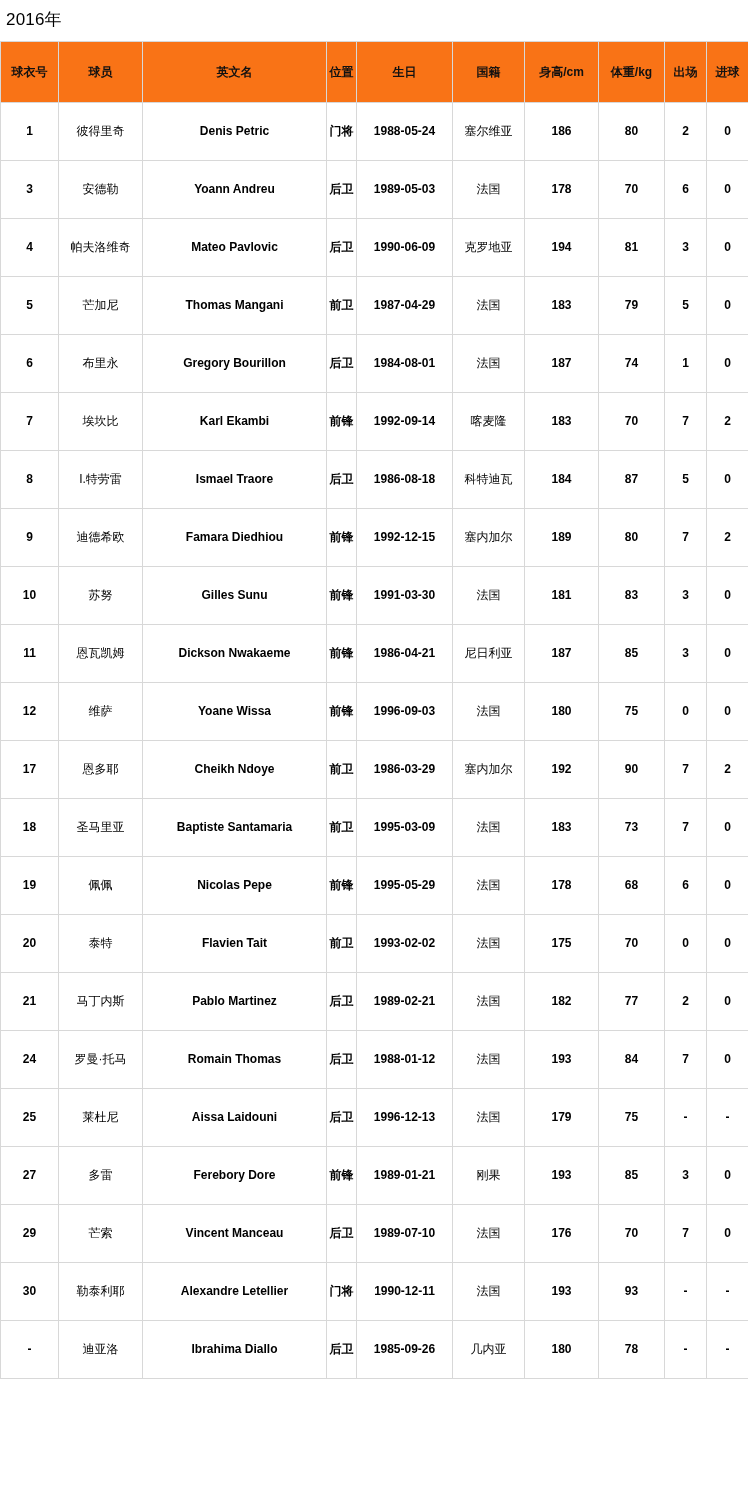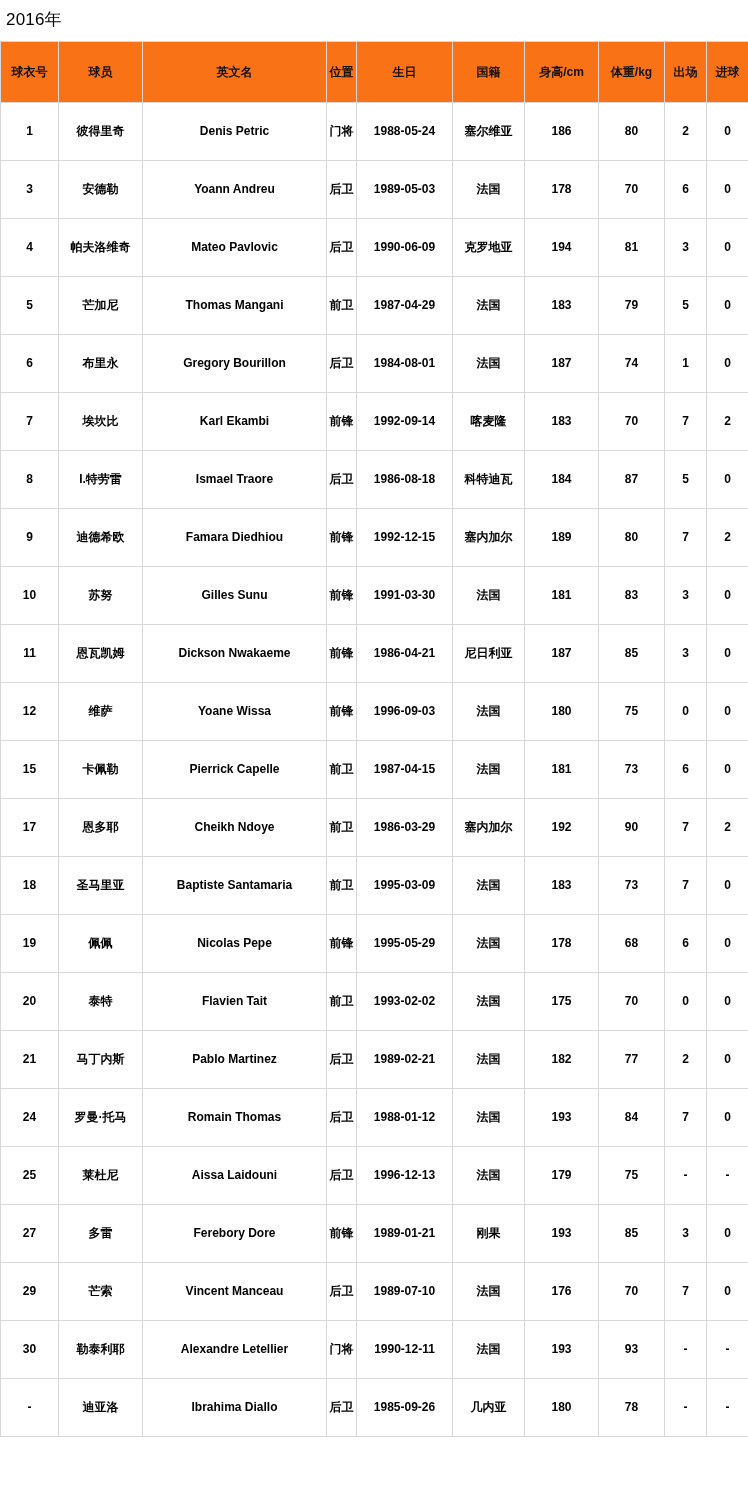--- a/index.html
+++ b/index.html
@@ -49,21 +49,21 @@
     color: #111;
   }
   table.roster tbody td {
     height: 49px;
     background: #ffffff;
   }
   td.num, td.pos, td.apps, td.goals {
     font-weight: bold;
   }
   td.cname, td.nation {
-    font-weight: bold;
+    font-weight: normal;
   }
   td.ename {
     font-weight: bold;
     font-size: 12px;
     margin-top: 6px;
   }
   td.bdate, td.height, td.weight {
     font-weight: bold;
   }
   
@@ -244,32 +244,20 @@
           <td class="ename">Yoane Wissa</td>
           <td class="pos pos-cell">前锋</td>
           <td class="bdate">1996-09-03</td>
           <td class="nation">法国</td>
           <td class="height">180</td>
           <td class="weight">75</td>
           <td class="apps">0</td>
           <td class="goals">0</td>
         </tr>
         <tr>
-          <td class="num">15</td>
-          <td class="cname">卡佩勒</td>
-          <td class="ename">Pierrick Capelle</td>
-          <td class="pos pos-cell">前卫</td>
-          <td class="bdate">1987-04-15</td>
-          <td class="nation">法国</td>
-          <td class="height">181</td>
-          <td class="weight">73</td>
-          <td class="apps">6</td>
-          <td class="goals">0</td>
-        </tr>
-        <tr>
           <td class="num">17</td>
           <td class="cname">恩多耶</td>
           <td class="ename">Cheikh Ndoye</td>
           <td class="pos pos-cell">前卫</td>
           <td class="bdate">1986-03-29</td>
           <td class="nation">塞内加尔</td>
           <td class="height">192</td>
           <td class="weight">90</td>
           <td class="apps">7</td>
           <td class="goals">2</td>

